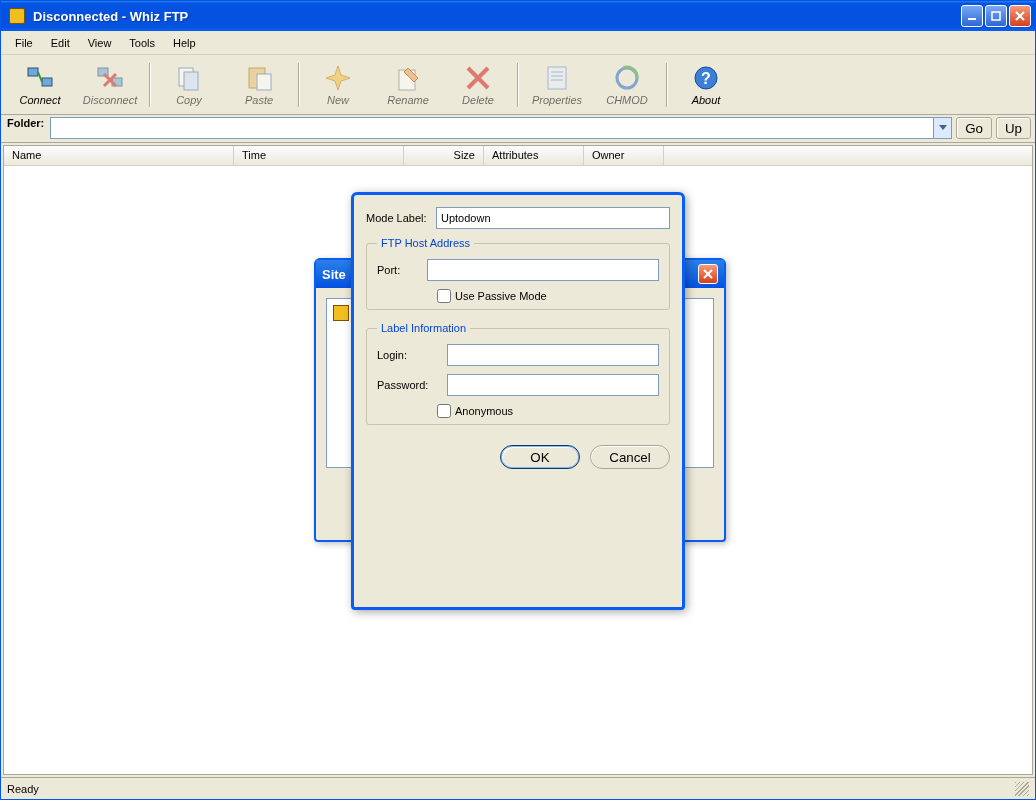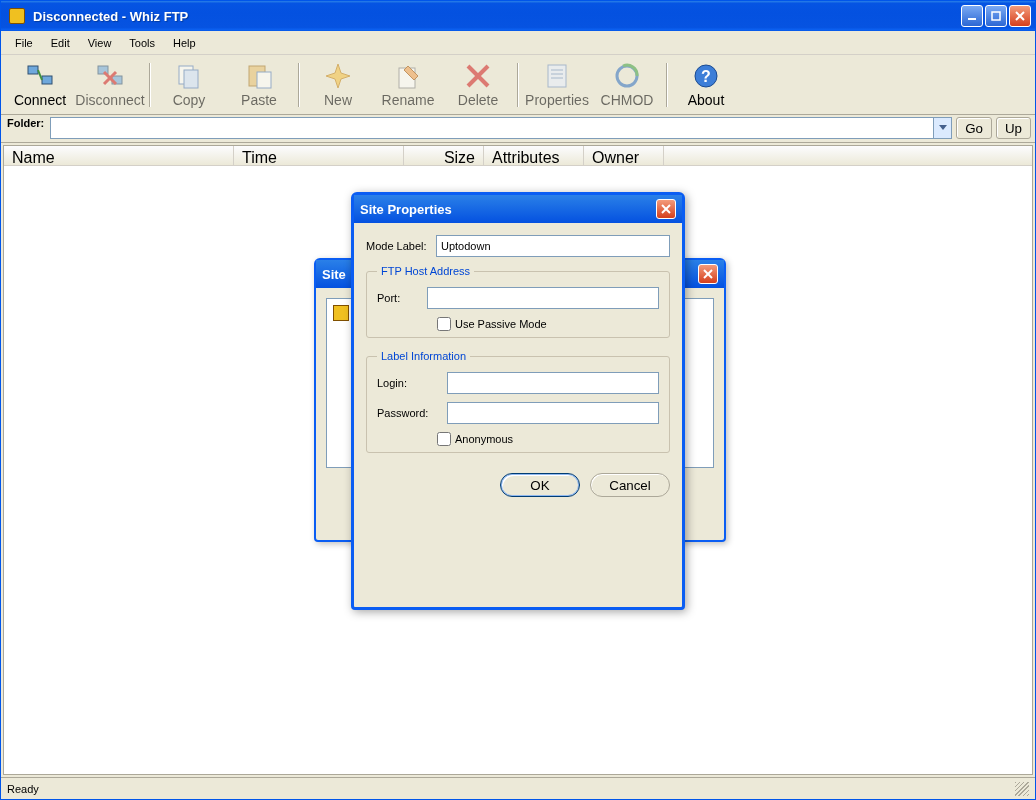--- a/index.html
+++ b/index.html
@@ -78,21 +78,21 @@
   cursor: default;
 }
 .toolbar .tb-btn.disabled { opacity: 0.55; }
 .toolbar .tb-icon { width: 28px; height: 28px; margin-bottom: 2px; display:flex; align-items:center; justify-content:center; }
 .toolbar .tb-sep {
   width: 1px; height: 44px;
   background: #aca899;
   margin: 0 4px;
   box-shadow: 1px 0 0 #fff;
 }
-.toolbar .tb-label { font-size: 14px; }
+.toolbar .tb-label { font-size: 11px; font-style: italic; }
 
 .folderbar {
   height: 28px;
   display: flex; align-items: flex-start;
   padding: 2px 4px;
   gap: 4px;
   border-bottom: 1px solid #aca899;
   background: #ece9d8;
 }
 .folderbar .lbl { font-weight: bold; padding: 0 2px; }
@@ -127,21 +127,21 @@
 }
 .list-header {
   display: flex;
   height: 20px;
   background: linear-gradient(to bottom, #fcfcfe, #ece9d8);
   border-bottom: 1px solid #d4d0c8;
 }
 .list-header .col {
   padding: 3px 8px;
   border-right: 1px solid #d4d0c8;
-  font-size: 16px;
+  font-size: 11px;
 }
 .list-rows { flex: 1; background: #fff; }
 
 .statusbar {
   height: 22px;
   background: #ece9d8;
   border-top: 1px solid #aca899;
   display: flex; align-items: center;
   padding: 0 6px;
 }
@@ -456,29 +456,20 @@
       </div>
     </div>
     <div class="btnrow">
       <button class="dbtn"></button>
       <button class="dbtn"></button>
     </div>
   </div>
 </div>
 
 <div class="dialog-props">
-  <div class="titlebar3">
-    <span class="t3">Site Properties</span>
-    <div class="close3">
-      <svg width="10" height="10">
-          <line x1="1" y1="1" x2="9" y2="9" stroke="#fff" stroke-width="2"></line>
-          <line x1="9" y1="1" x2="1" y2="9" stroke="#fff" stroke-width="2"></line>
-        </svg>
-    </div>
-  </div>
   <div class="body3">
     <div class="row">
       <div class="rlabel">Mode Label:</div>
       <input type="text" value="Uptodown" style="">
     </div>
     <fieldset>
       <legend>FTP Host Address</legend>
       <div class="row">
         <div class="rlabel" style="width:50px">Port:</div>
         <input type="text" value="" style="">

